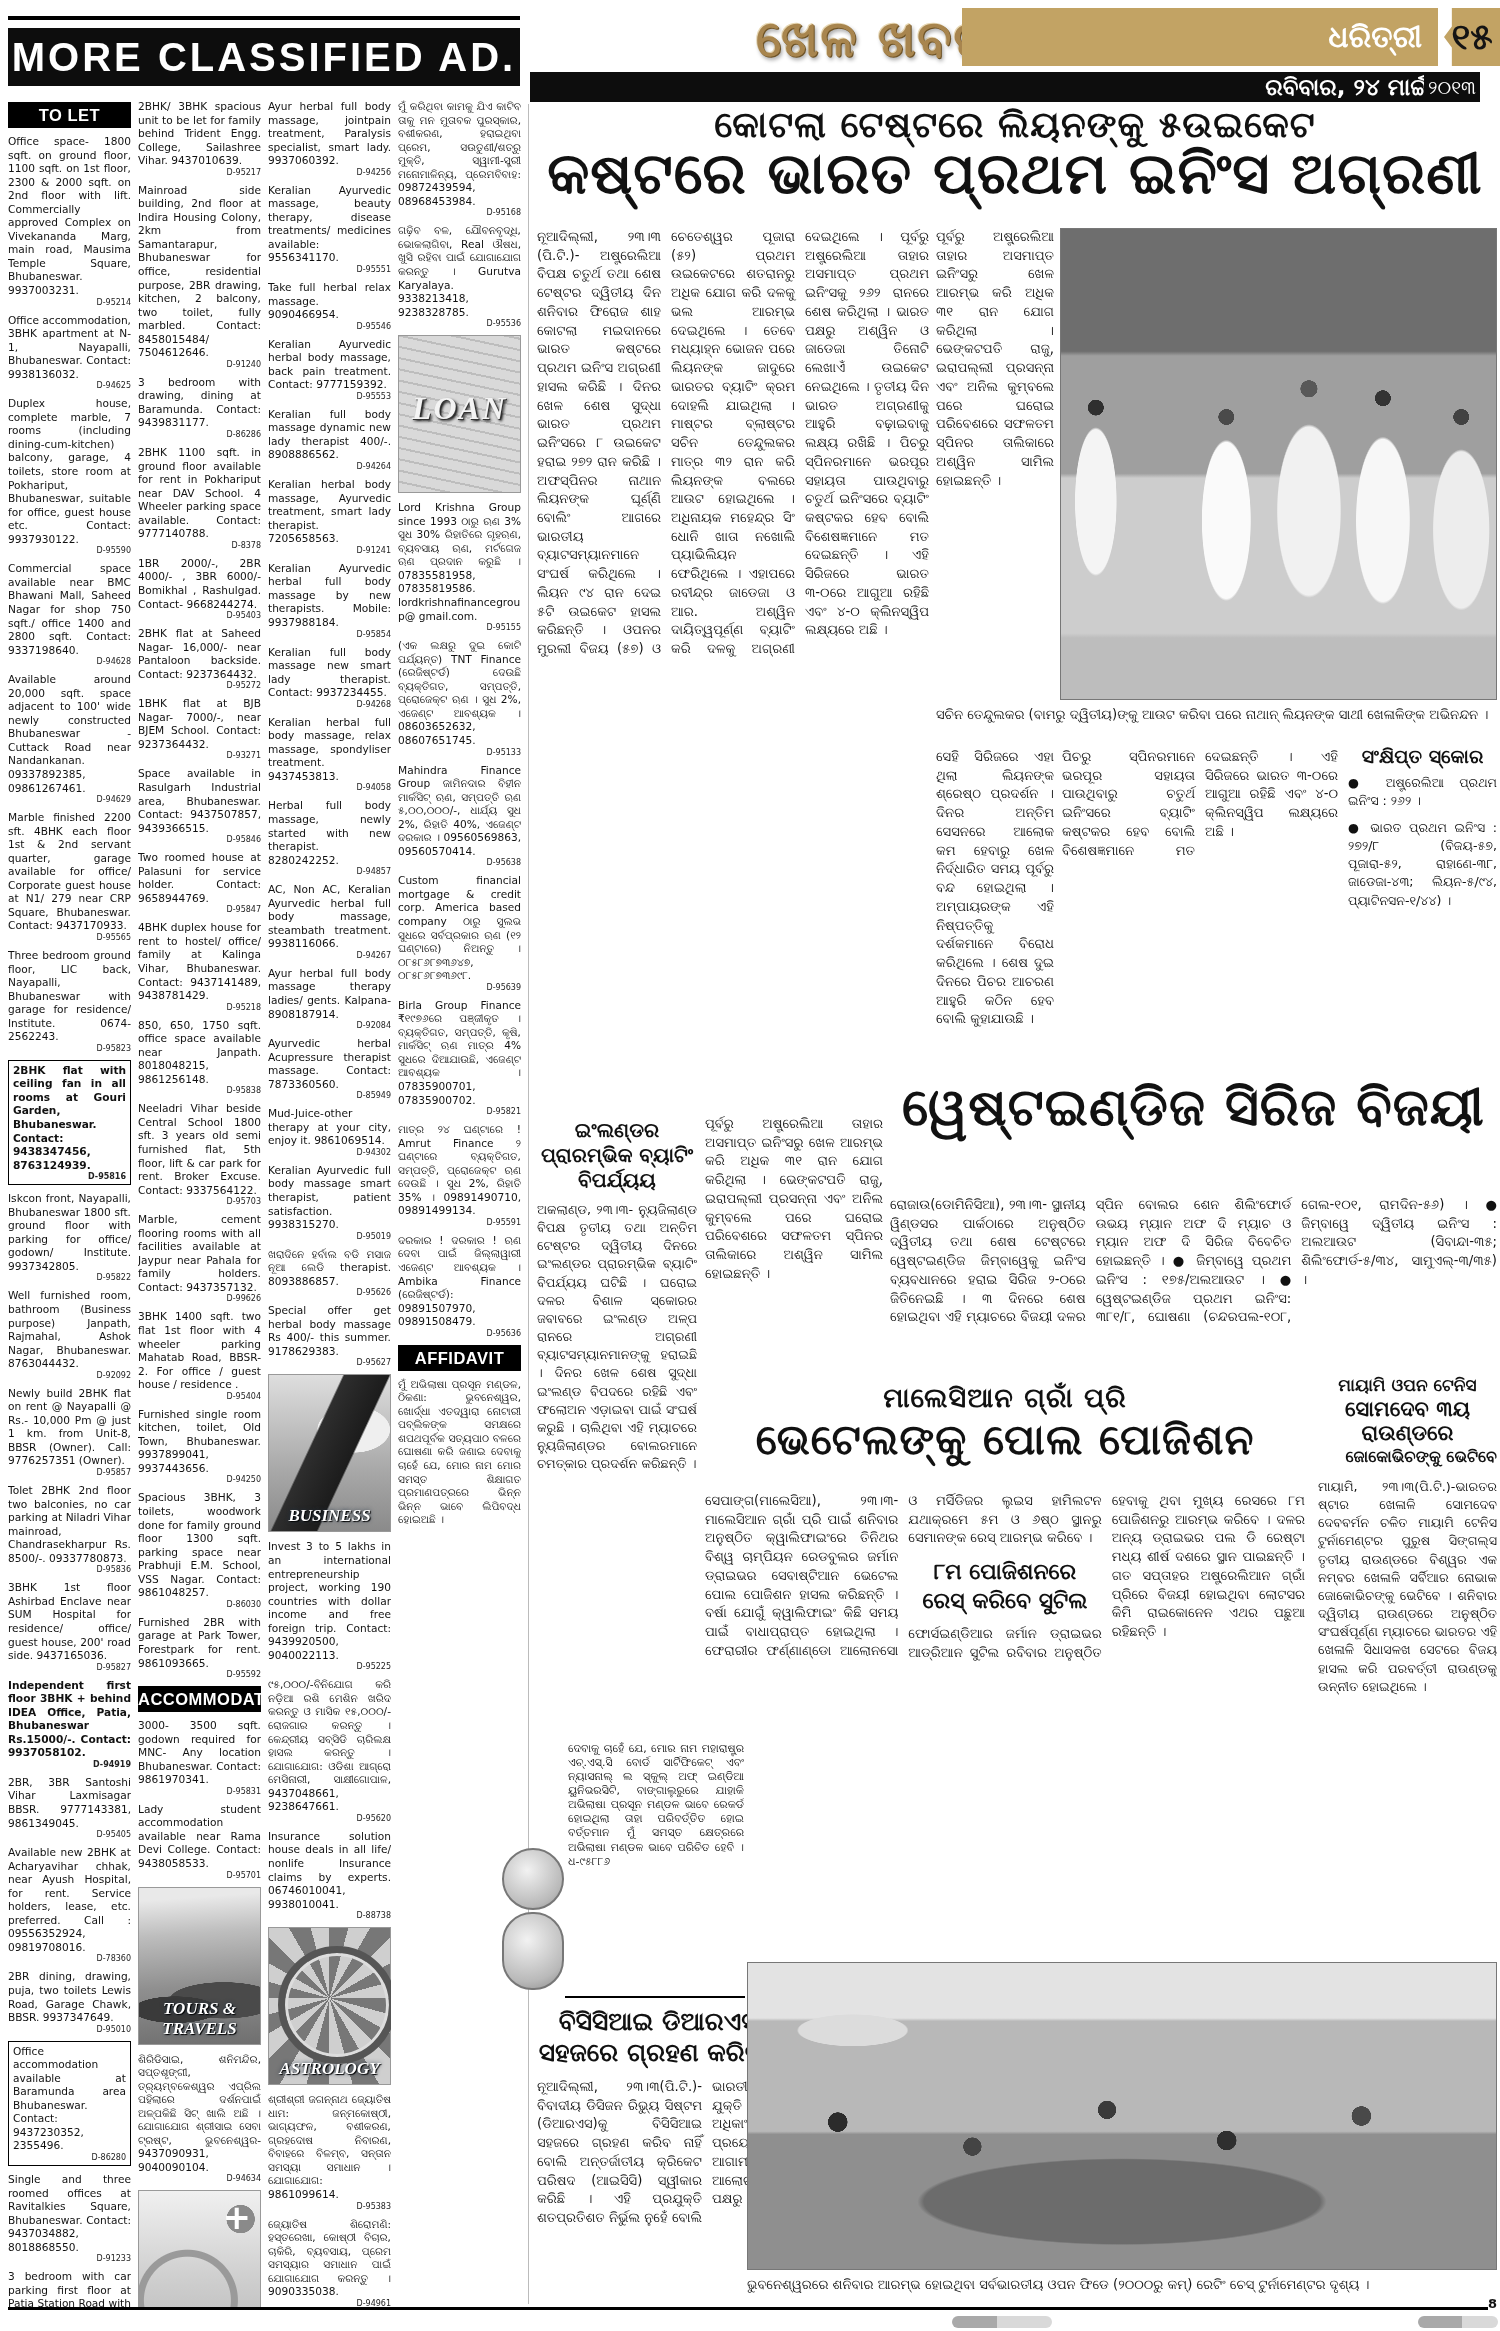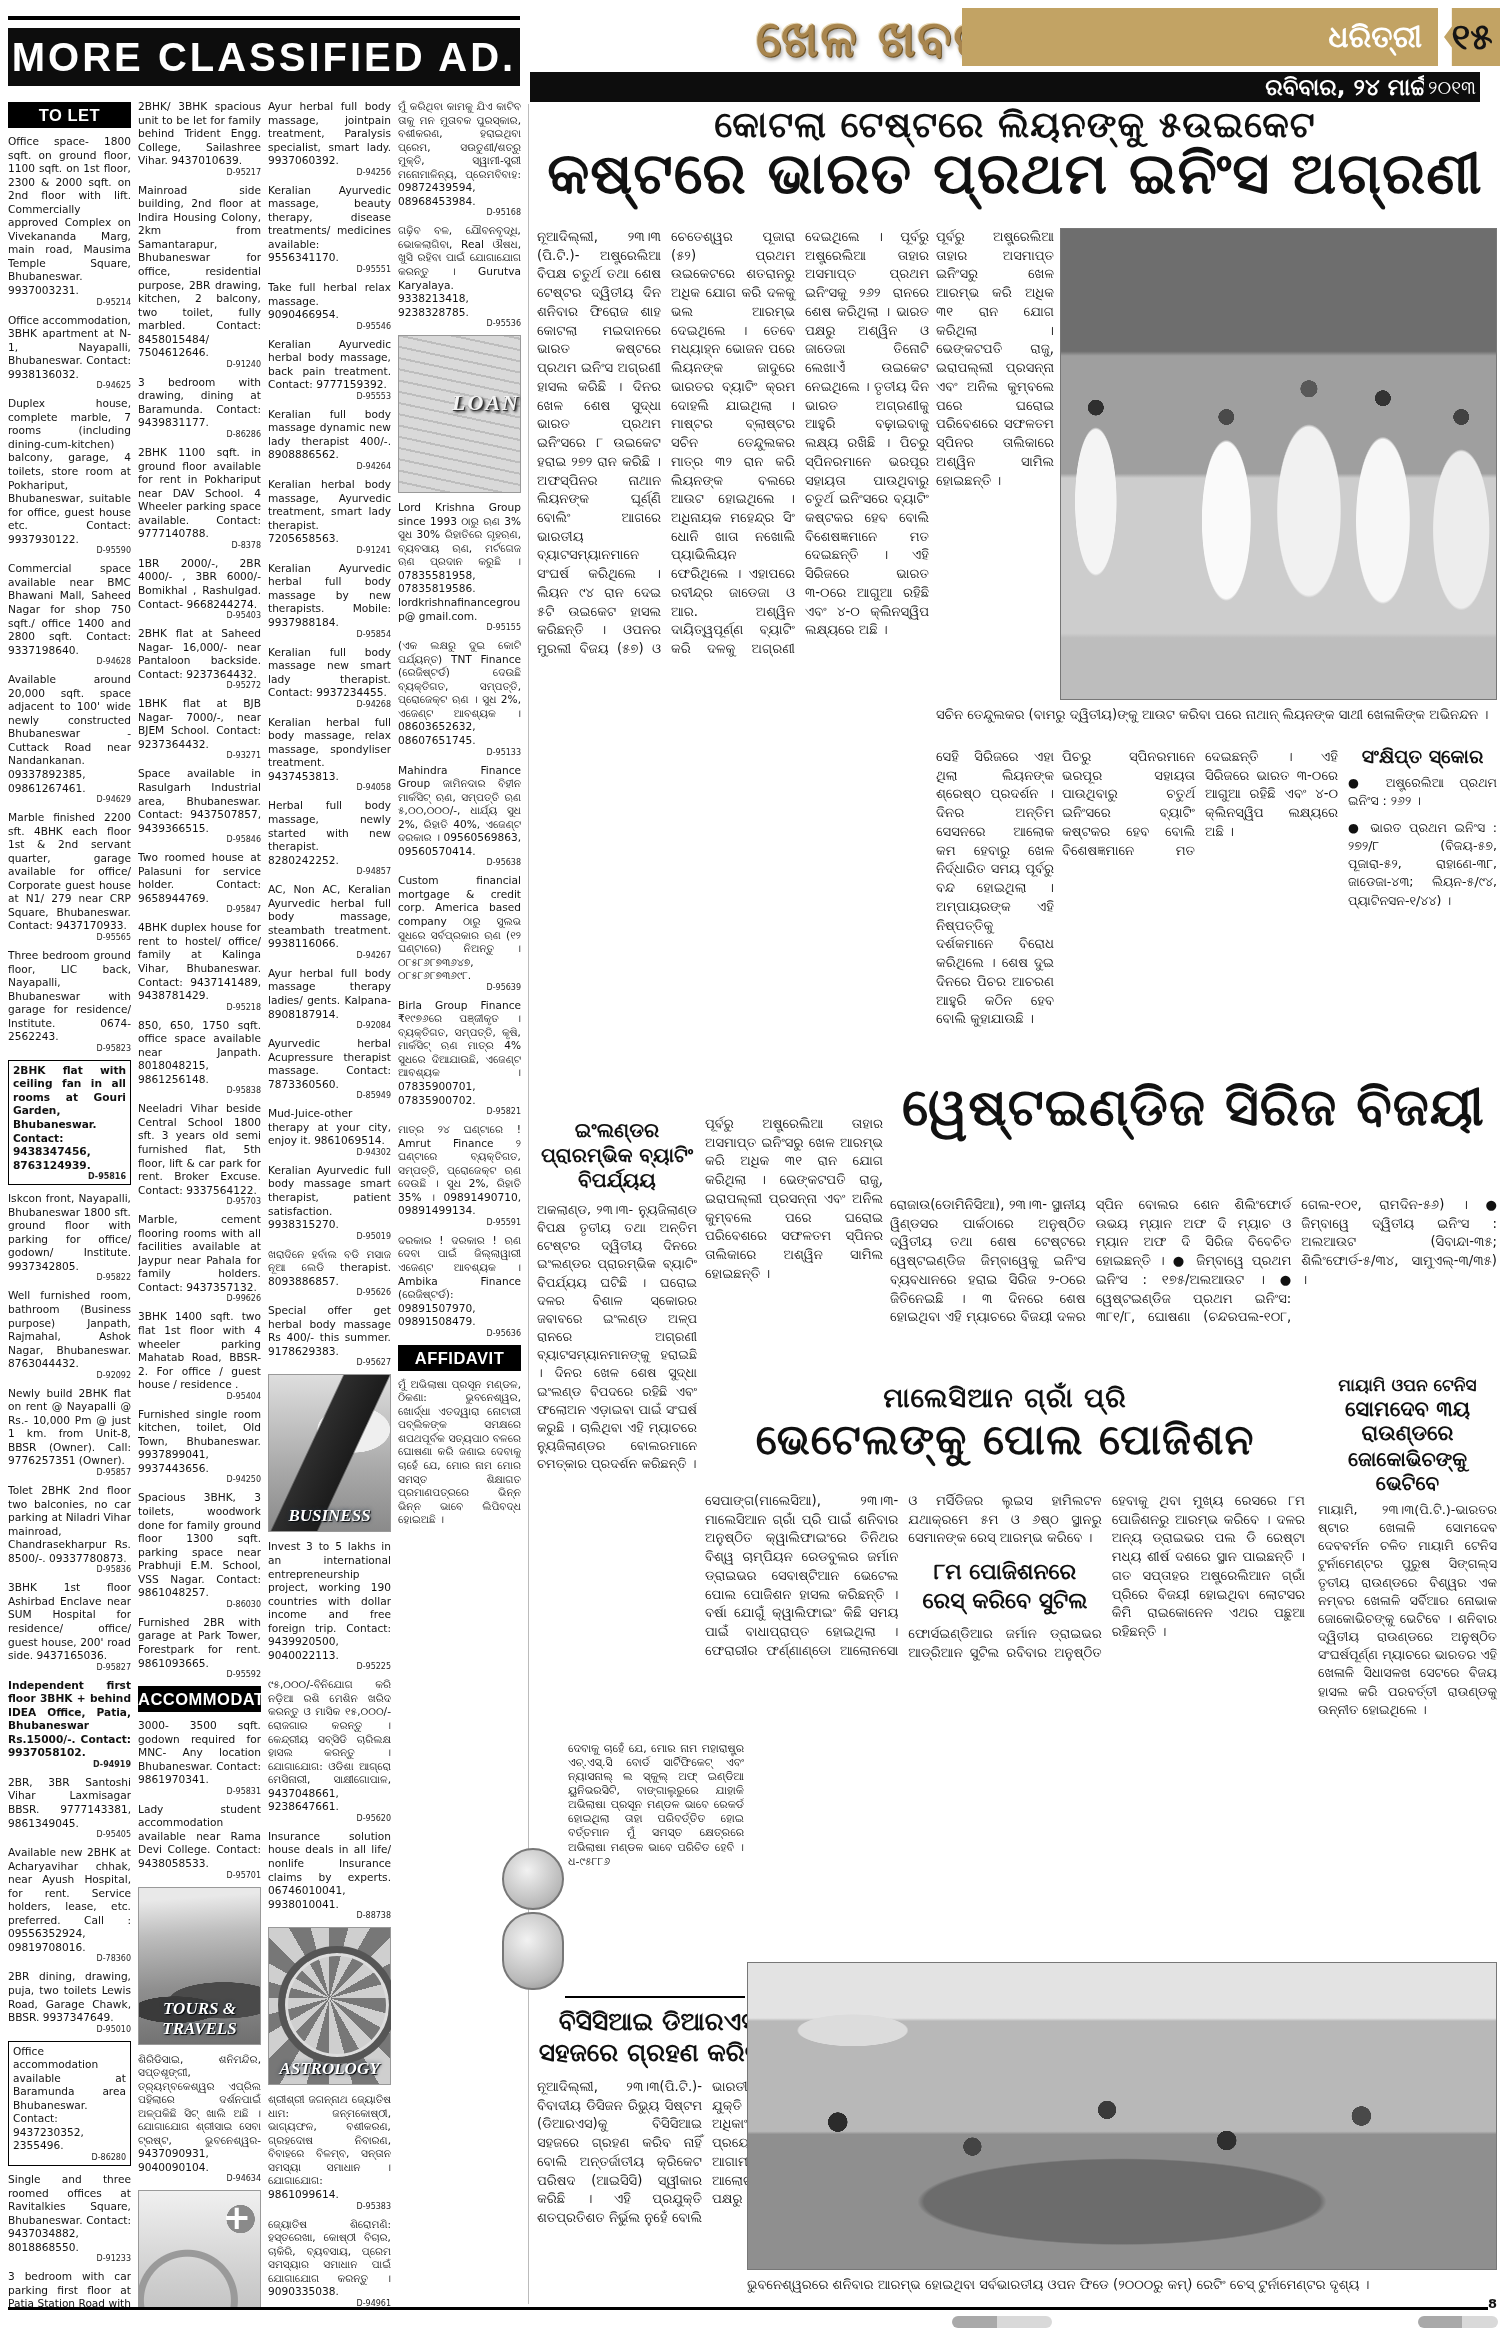--- a/index.html
+++ b/index.html
@@ -50,22 +50,22 @@
       linear-gradient(180deg,#dedede,#a9a9a9 60%,#8a8a8a);}
   .bg-astro{background:
       repeating-conic-gradient(from 0deg at 50% 45%, #777 0 15deg, #cfcfcf 15deg 30deg),
       radial-gradient(circle at 50% 45%, #e8e8e8 0 18px, transparent 19px),
       linear-gradient(#d8d8d8,#bcbcbc);}
   .bg-astro:after{content:"";position:absolute;left:50%;top:45%;width:104px;height:104px;margin:-52px 0 0 -52px;
       border-radius:50%;border:7px solid #555;box-shadow:0 0 0 3px #ddd inset;}
   .bg-loan{background:
       repeating-linear-gradient(12deg,#d9d9d9 0 9px,#bdbdbd 9px 11px),
       linear-gradient(#efefef,#c4c4c4);}
-  .bg-loan .blabel{bottom:auto;top:54px;font-size:22px;letter-spacing:2px;color:#f4f4f4;
-      text-shadow:1px 1px 0 #333,2px 2px 3px #000;text-align:right;}
+  .bg-loan .blabel{bottom:auto;top:54px;font-size:32px;letter-spacing:2px;color:#f4f4f4;
+      text-shadow:1px 1px 0 #333,2px 2px 3px #000;}
 
   
   .odia{font-family:"DejaVu Sans","Liberation Sans",sans-serif;}
   .kicker{text-align:center;font-size:36px;font-weight:600;letter-spacing:1px;}
   .headline1{text-align:center;font-size:57px;font-weight:bold;letter-spacing:1px;line-height:1.05;}
   .nbody{font-size:13.2px;line-height:1.42;text-align:justify;}
   .cols3{column-count:3;column-gap:10px;}
   .cols2{column-count:2;column-gap:10px;}
   .photo{border:1px solid #777;box-sizing:border-box;}
   .ph-cricket{background:
@@ -251,21 +251,21 @@
   <div class="abs kicker odia" style="left:705px;top:1382px;width:600px;font-size:27px;">ମାଲେସିଆନ ଗ୍ରାଁ ପ୍ରି</div>
   <div class="abs nbody odia cols3" style="left:705px;top:1492px;width:600px;height:460px;overflow:hidden;">
     <span>ସେପାଙ୍ଗ(ମାଲେସିଆ), ୨୩।୩- ମାଲେସିଆନ ଗ୍ରାଁ ପ୍ରି ପାଇଁ ଶନିବାର ଅନୁଷ୍ଠିତ କ୍ୱାଲିଫାଇଂରେ ତିନିଥର ବିଶ୍ୱ ଚାମ୍ପିୟନ ରେଡବୁଲର ଜର୍ମାନ ଡ୍ରାଇଭର ସେବାଷ୍ଟିଆନ ଭେଟେଲ ପୋଲ ପୋଜିଶନ ହାସଲ କରିଛନ୍ତି । ବର୍ଷା ଯୋଗୁଁ କ୍ୱାଲିଫାଇଂ କିଛି ସମୟ ପାଇଁ ବାଧାପ୍ରାପ୍ତ ହୋଇଥିଲା । ଫେରାରୀର ଫର୍ଣ୍ଣାଣ୍ଡୋ ଆଲୋନସୋ ଓ ମର୍ସିଡିଜର ଲୁଇସ ହାମିଲଟନ ଯଥାକ୍ରମେ ୫ମ ଓ ୬ଷ୍ଠ ସ୍ଥାନରୁ ସେମାନଙ୍କ ରେସ୍ ଆରମ୍ଭ କରିବେ ।</span>
     <div class="subheadC odia" style="font-size:22px;line-height:1.3;margin:10px 4px;">୮ମ ପୋଜିଶନରେ ରେସ୍ କରିବେ ସୁଟିଲ</div>
     <span>ଫୋର୍ସଇଣ୍ଡିଆର ଜର୍ମାନ ଡ୍ରାଇଭର ଆଡ୍ରିଆନ ସୁଟିଲ ରବିବାର ଅନୁଷ୍ଠିତ ହେବାକୁ ଥିବା ମୁଖ୍ୟ ରେସରେ ୮ମ ପୋଜିଶନରୁ ଆରମ୍ଭ କରିବେ । ଦଳର ଅନ୍ୟ ଡ୍ରାଇଭର ପଲ ଡି ରେଷ୍ଟା ମଧ୍ୟ ଶୀର୍ଷ ଦଶରେ ସ୍ଥାନ ପାଇଛନ୍ତି । ଗତ ସପ୍ତାହର ଅଷ୍ଟ୍ରେଲିଆନ ଗ୍ରାଁ ପ୍ରିରେ ବିଜୟୀ ହୋଇଥିବା ଲୋଟସର କିମି ରାଇକୋନେନ ଏଥର ପଛୁଆ ରହିଛନ୍ତି ।</span>
   </div>
 
   <div class="abs odia" style="left:1318px;top:1375px;width:179px;height:580px;overflow:hidden;">
     <div class="subheadC" style="font-size:17px;">ମାୟାମି ଓପନ ଟେନିସ</div>
     <div class="subheadC" style="font-size:21px;margin:2px 0;">ସୋମଦେବ ୩ୟ ରାଉଣ୍ଡରେ</div>
-    <div class="subheadC" style="font-size:20px;margin-bottom:6px;">ଜୋକୋଭିଚଙ୍କୁ ଭେଟିବେ</div>
+    <div class="subheadC" style="font-size:16px;margin-bottom:12px;text-align:right;">ଜୋକୋଭିଚଙ୍କୁ ଭେଟିବେ</div>
     <div class="nbody" style="font-size:12.8px;">ମାୟାମି, ୨୩।୩(ପି.ଟି.)-ଭାରତର ଷ୍ଟାର ଖେଳାଳି ସୋମଦେବ ଦେବବର୍ମନ ଚଳିତ ମାୟାମି ଟେନିସ ଟୁର୍ନାମେଣ୍ଟର ପୁରୁଷ ସିଙ୍ଗଲ୍ସ ତୃତୀୟ ରାଉଣ୍ଡରେ ବିଶ୍ୱର ଏକ ନମ୍ବର ଖେଳାଳି ସର୍ବିଆର ନୋଭାକ ଜୋକୋଭିଚଙ୍କୁ ଭେଟିବେ । ଶନିବାର ଦ୍ୱିତୀୟ ରାଉଣ୍ଡରେ ଅନୁଷ୍ଠିତ ସଂଘର୍ଷପୂର୍ଣ୍ଣ ମ୍ୟାଚରେ ଭାରତର ଏହି ଖେଳାଳି ସିଧାସଳଖ ସେଟରେ ବିଜୟ ହାସଲ କରି ପରବର୍ତ୍ତୀ ରାଉଣ୍ଡକୁ ଉନ୍ନୀତ ହୋଇଥିଲେ ।</div>
   </div>
 
   <div class="abs seal" style="left:502px;top:1848px;width:58px;height:58px;"></div>
   <div class="abs seal" style="left:502px;top:1912px;width:58px;height:74px;border-radius:30px;"></div>
   <div class="abs ad odia" style="left:568px;top:1742px;width:176px;height:244px;overflow:hidden;font-size:11px;">ଦେବାକୁ ଚାହେଁ ଯେ, ମୋର ନାମ ମହାରାଷ୍ଟ୍ର ଏଚ୍.ଏସ୍.ସି ବୋର୍ଡ ସାର୍ଟିଫିକେଟ୍ ଏବଂ ନ୍ୟାସନାଲ୍ ଲ ସ୍କୁଲ୍ ଅଫ୍ ଇଣ୍ଡିଆ ୟୁନିଭରସିଟି, ବାଙ୍ଗାଲୁରୁରେ ଯାହାକି ଅଭିଲାଷା ପ୍ରସୂନ ମଣ୍ଡଳ ଭାବେ ରେକର୍ଡ ହୋଇଥିଲା ତାହା ପରିବର୍ତ୍ତିତ ହୋଇ ବର୍ତ୍ତମାନ ମୁଁ ସମସ୍ତ କ୍ଷେତ୍ରରେ ଅଭିଲାଷା ମଣ୍ଡଳ ଭାବେ ପରିଚିତ ହେବି ।  ଧ-୯୫୮୮୬</div>
 
   <div class="abs hr-b" style="left:565px;top:1996px;width:180px;height:2px;"></div>
   <div class="abs odia" style="left:537px;top:2006px;width:340px;">
     <div class="subheadC" style="font-size:25px;line-height:1.25;">ବିସିସିଆଇ ଡିଆରଏସ ପଦ୍ଧତିକୁ</div>

